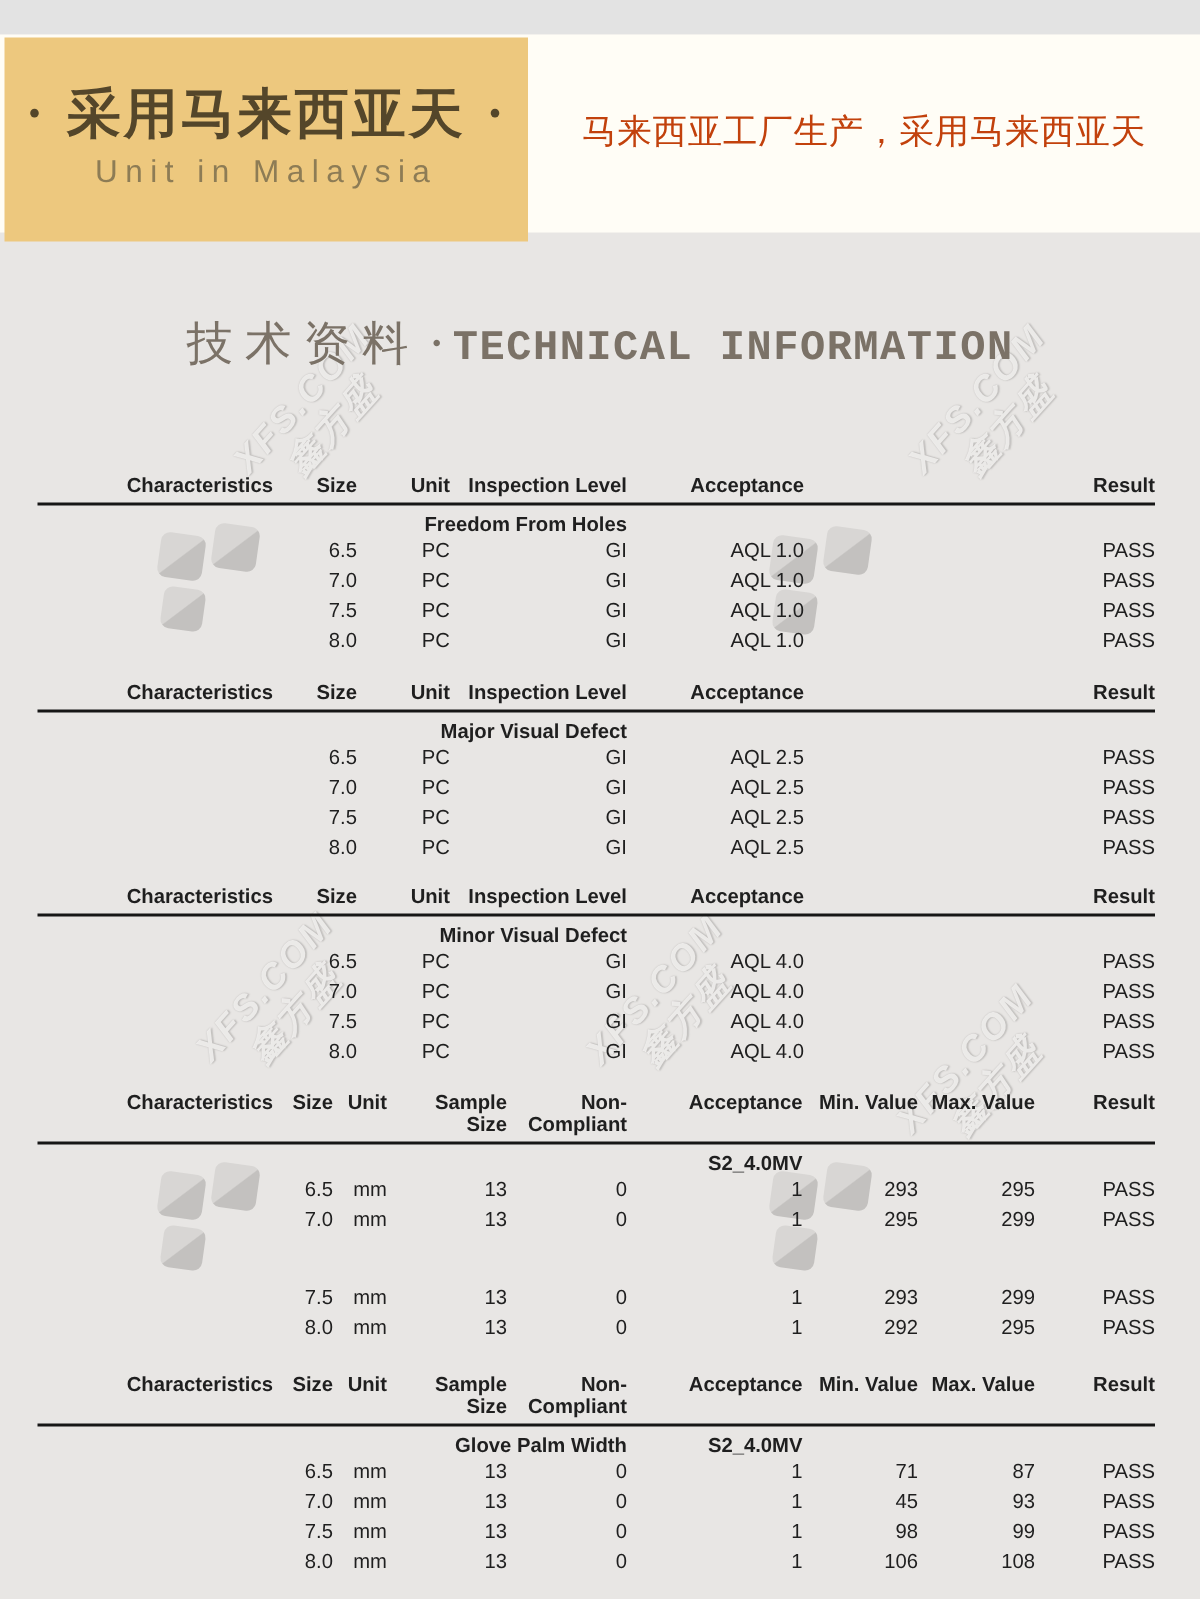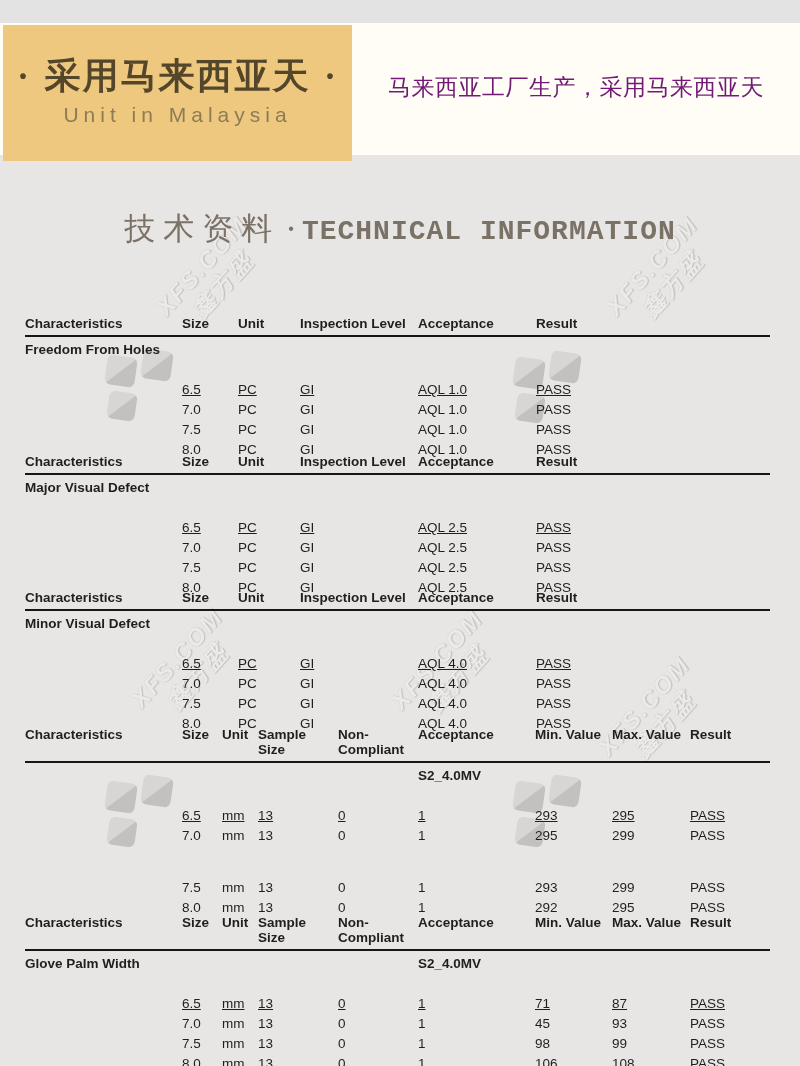--- a/index.html
+++ b/index.html
@@ -18,21 +18,21 @@
     background:#edc87e;text-align:center;color:#54462a;
   }
   .gold-title{
     margin-top:32px;font-size:36px;font-weight:bold;letter-spacing:2px;
     display:flex;align-items:center;justify-content:center;gap:16px;line-height:38px;
   }
   .gold-dot{font-size:20px;line-height:38px;}
   .gold-sub{margin-top:8px;font-size:21px;color:#8d7c55;letter-spacing:5px;}
   .desc{
     position:absolute;left:388px;top:44px;width:392px;
-    font-size:23px;line-height:40px;color:#701a75;letter-spacing:0.5px;
+    font-size:23px;line-height:40px;color:#c2410c;letter-spacing:0.5px;
   }
 
   
   .tech-title{
     position:absolute;top:208px;left:0;width:800px;text-align:center;
     color:#7b7267;z-index:2;white-space:nowrap;
   }
   .tt-zh{font-size:31px;letter-spacing:8px;font-family:"DejaVu Serif",serif;text-align:right;}
   .tt-dot{font-size:16px;margin:0 8px;vertical-align:5px;}
   .tt-en{font-size:28px;letter-spacing:1px;font-family:"Liberation Mono",monospace;font-weight:bold;}
@@ -49,33 +49,33 @@
     position:absolute;width:30px;height:30px;border-radius:6px;
     background:linear-gradient(135deg,#d8d6d4 49%,#c3c1bf 51%);
     transform:rotate(8deg);
   }
   .wm-tile.a{top:6px;left:0;}
   .wm-tile.b{top:0;left:36px;}
   .wm-tile.c{top:42px;left:2px;width:28px;height:28px;}
 
   
   .tables{position:absolute;top:0;left:25px;width:745px;z-index:2;}
-  .table-block{position:absolute;left:0;width:745px;}
+  .table-block{position:absolute;left:0;width:745px;text-align:right;}
   .t1{top:316px}.t2{top:454px}.t3{top:590px}.t4{top:727px}.t5{top:915px}
   .trow{display:grid;}
   .grid-a{grid-template-columns:157px 56px 62px 118px 118px 1fr;}
   .grid-b{grid-template-columns:157px 40px 36px 80px 80px 117px 77px 78px 1fr;}
   .thead{
     font-weight:bold;font-size:13.5px;line-height:15px;
     padding-bottom:4px;border-bottom:2px solid #161616;align-items:start;
   }
   .hcell{white-space:pre-line;}
   .sec-row{margin-top:6px;font-size:13.5px;font-weight:bold;line-height:14px;}
   .data-row{font-size:13.5px;height:20px;line-height:20px;margin-top:0;}
-  .first-row{margin-top:23px;text-decoration:underline;}
+  .first-row{margin-top:0;}
   .gap-before{margin-top:32px;}
 </style>
 </head>
 <body>
 
 <div class="page">
 
   <div class="top-strip"></div>
 
   <div class="header-band">

